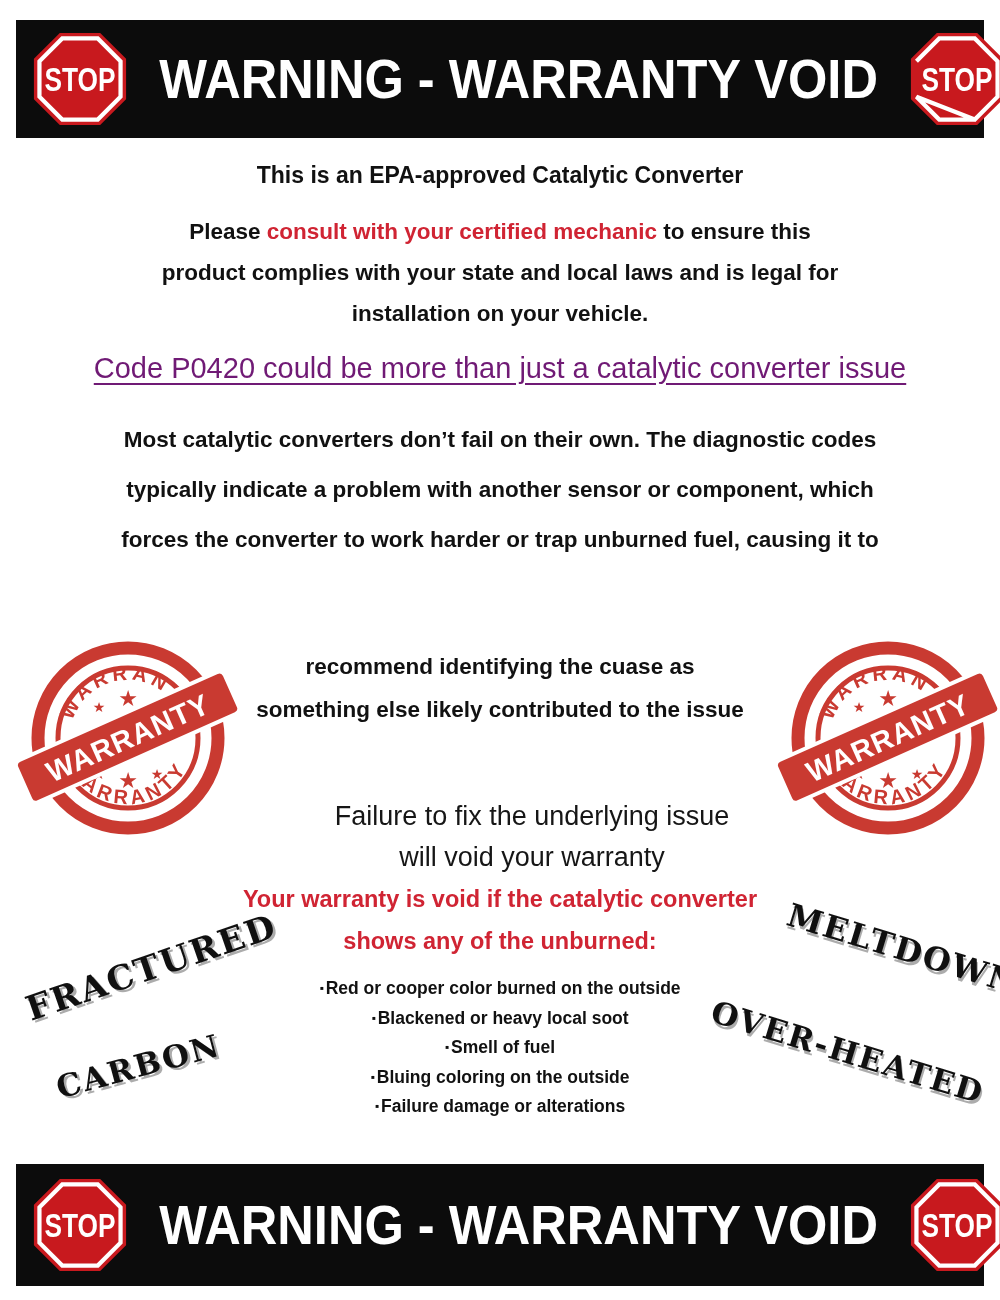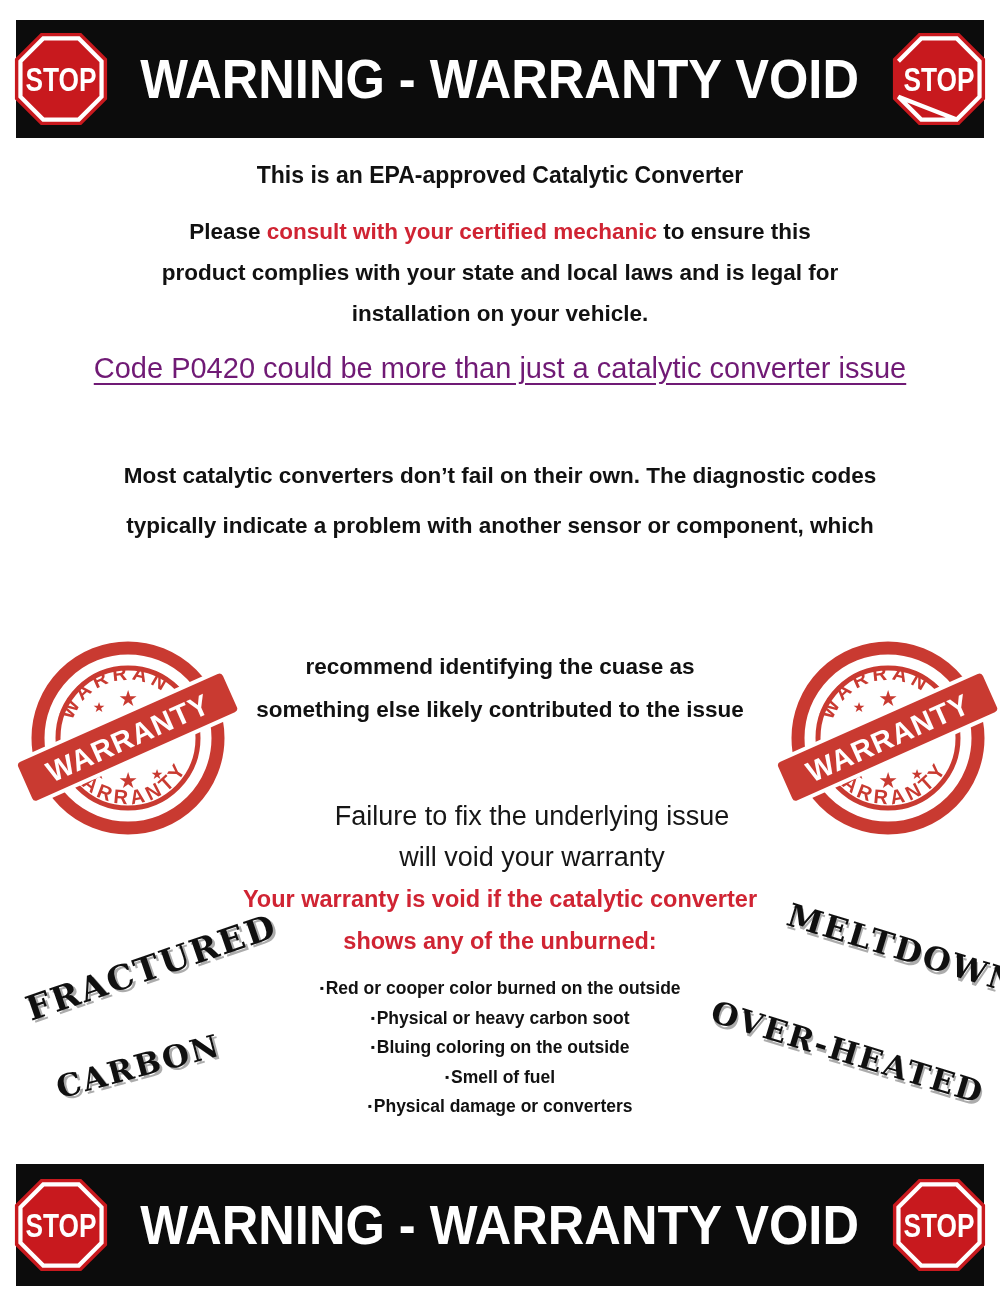--- a/index.html
+++ b/index.html
@@ -5,42 +5,42 @@
   html,body { margin:0; padding:0; background:#ffffff; }
   .page {
     position:relative; width:1000px; height:1300px; margin:0 auto;
     background:#ffffff; overflow:hidden;
     font-family:"Liberation Sans", sans-serif; color:#111111;
   }
 
   
   .banner {
     position:absolute; left:16px; width:968px; background:#0c0c0c;
-    display:flex; align-items:center; justify-content:center;
+    display:flex; align-items:center; justify-content:space-between;
     padding:0 16px; box-sizing:border-box;
   }
   .banner.top { top:20px; height:118px; }
   .banner.bottom { top:1164px; height:122px; }
   .banner-title {
     flex:1; text-align:center; color:#ffffff; font-weight:bold;
     font-size:55px; white-space:nowrap; transform:scaleX(0.92);
     letter-spacing:0px;
   }
   .stop-sign { width:96px; height:96px; flex:0 0 auto; }
 
   
   .center-text { position:absolute; left:0; width:100%; text-align:center; }
   .epa-line { top:162px; font-size:23px; font-weight:bold; }
   .consult { top:211px; font-size:22.5px; font-weight:bold; line-height:41px; }
   .red { color:#d02433; }
   .code-heading {
     top:352px; font-size:29px; font-weight:400; color:#701a75;
     text-decoration:underline; text-underline-offset:5px;
   }
-  .diagnostic { top:451px; font-size:22.5px; font-weight:bold; line-height:50px; }
+  .diagnostic { top:415px; font-size:22.5px; font-weight:bold; line-height:50px; }
   .recommendation { top:645px; font-size:22.5px; font-weight:bold; line-height:43px; }
   .failure { top:796px; font-size:27px; font-weight:400; line-height:41px; color:#161616;margin-left:32px; }
   .void-heading { top:878px; font-size:23.5px; font-weight:bold; color:#d02433; line-height:42px; }
   .bullets { top:974px; font-size:17.5px; font-weight:bold; line-height:29.5px; }
   .bullet-glyph { font-size:12px; vertical-align:2px; margin-right:2px; }
 
   
   .stamp { position:absolute; width:200px; height:200px; }
   .stamp.left { left:28px; top:638px; }
   .stamp.right { left:788px; top:638px; }
@@ -95,20 +95,21 @@
     <div>installation on your vehicle.</div>
   </div>
 
   <div class="center-text epa-line">This is an EPA-approved Catalytic Converter</div>
 
   <div class="center-text code-heading">Code P0420 could be more than just a catalytic converter issue</div>
 
   <div class="center-text diagnostic">
     <div>Most catalytic converters don’t fail on their own. The diagnostic codes</div>
     <div>typically indicate a problem with another sensor or component, which</div>
+    <div>forces the converter to work harder or trap unburned fuel, causing it to</div>
   </div>
 
   <div class="stamp left">
     <svg viewBox="0 0 200 200">
       <defs>
         <path id="arcTopL" d="M 42 100 A 58 58 0 0 1 158 100"></path>
         <path id="arcBotL" d="M 34 100 A 66 66 0 0 0 166 100"></path>
       </defs>
       <circle cx="100" cy="100" r="90" fill="#ffffff" stroke="#c93a31" stroke-width="13"></circle>
       <circle cx="100" cy="100" r="70" fill="#ffffff" stroke="#c93a31" stroke-width="5"></circle>
@@ -160,24 +161,24 @@
     <div>will void your warranty</div>
   </div>
 
   <div class="center-text void-heading">
     <div>Your warranty is void if the catalytic converter</div>
     <div>shows any of the unburned:</div>
   </div>
 
   <div class="center-text bullets">
     <div><span class="bullet-glyph">▪</span><span>Red or cooper color burned on the outside</span></div>
-    <div><span class="bullet-glyph">▪</span><span>Physical or heavy carbon soot</span></div>
+    <div><span class="bullet-glyph">▪</span><span>Blackened or heavy local soot</span></div>
+    <div><span class="bullet-glyph">▪</span><span>Smell of fuel</span></div>
     <div><span class="bullet-glyph">▪</span><span>Bluing coloring on the outside</span></div>
-    <div><span class="bullet-glyph">▪</span><span>Smell of fuel</span></div>
-    <div><span class="bullet-glyph">▪</span><span>Physical damage or converters</span></div>
+    <div><span class="bullet-glyph">▪</span><span>Failure damage or alterations</span></div>
   </div>
 
   <div class="damage-word word-fractured">FRACTURED</div>
   <div class="damage-word word-carbon">CARBON</div>
   <div class="damage-word word-meltdown">MELTDOWN</div>
   <div class="damage-word word-overheated">OVER-HEATED</div>
 
   <div class="banner bottom">
     <svg class="stop-sign" viewBox="0 0 100 100">
       <polygon points="29,2 71,2 98,29 98,71 71,98 29,98 2,71 2,29" fill="#c8191e"></polygon>

